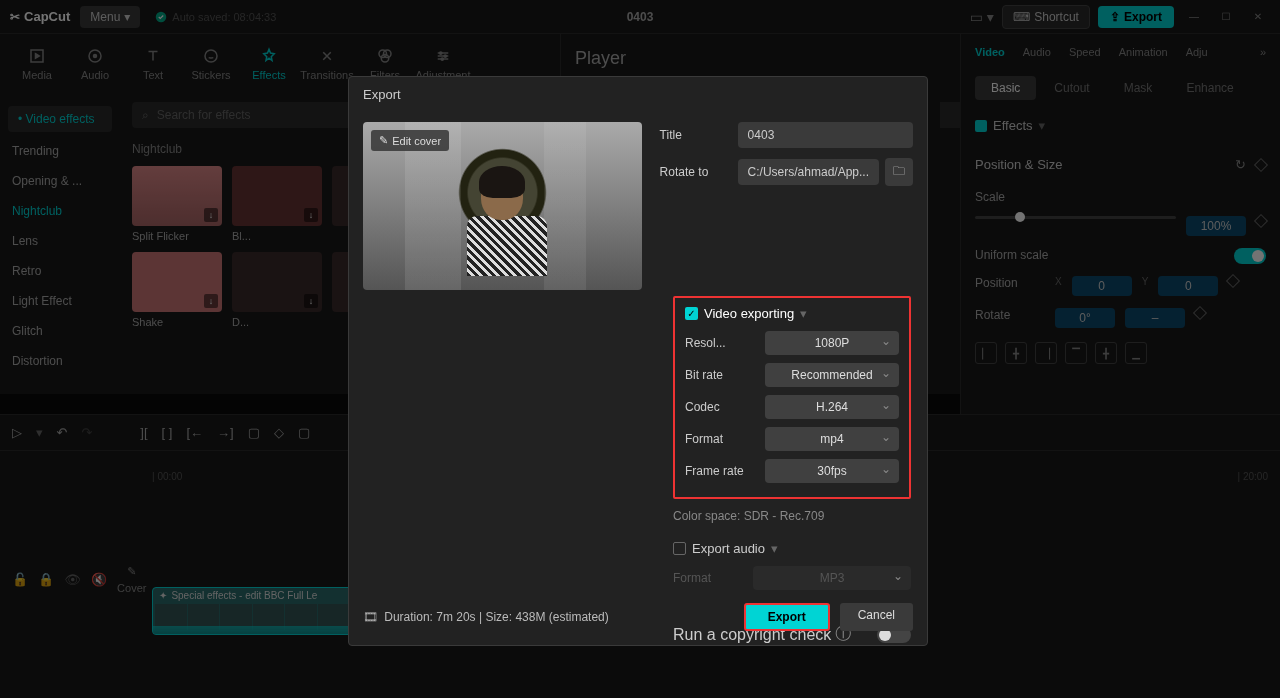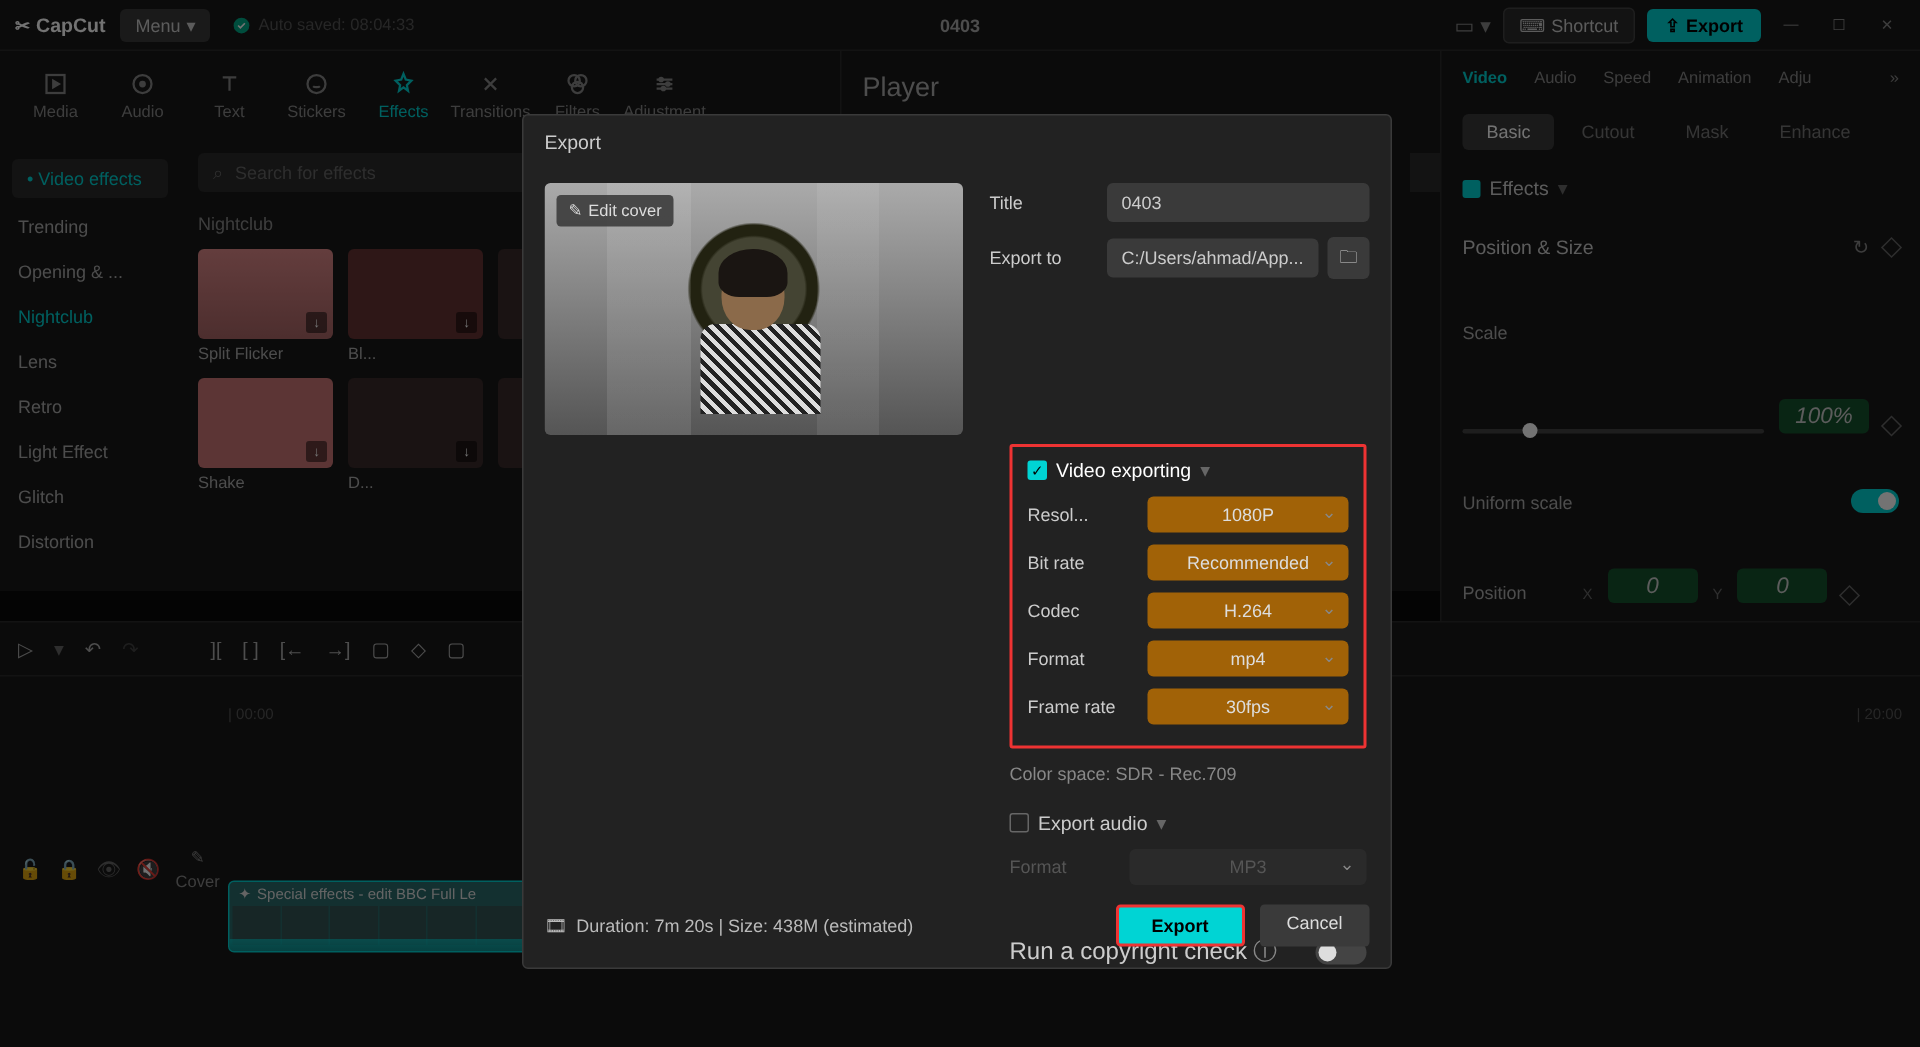--- a/index.html
+++ b/index.html
@@ -48,25 +48,25 @@
 .props { position: absolute; right: 0; top: 34px; width: 320px; height: 380px; background: #1a1a1a; border-left: 1px solid #2a2a2a; padding: 0; }
 .props-tabs { display: flex; gap: 18px; padding: 12px 14px; font-size: 11px; align-items: center;}
 .props-tab { color: #888; }
 .props-tab.active { color: #00d4d4; font-weight: 600;}
 .chevmore { margin-left: auto; color: #888; }
 .props-subtabs { display: flex; gap: 2px; padding: 6px 14px; font-size: 12px;}
 .props-subtabs .sub { padding: 5px 16px; color: #777; border-radius: 4px;}
 .props-subtabs .sub.active { color: #fff; background: #3a3a3a;}
 .props-section { padding: 12px 14px; font-size: 13px; color: #ccc; display:flex; align-items:center; gap:6px;}
 .check-on { width: 12px; height: 12px; background: #00d4d4; display: inline-block; border-radius: 2px; }
-.props-row { display: flex; align-items: flex-end; padding: 6px 14px; gap: 10px; font-size: 12px; margin-top: 25px;}
+.props-row { display: flex; align-items: flex-start; padding: 6px 14px; gap: 10px; font-size: 12px;}
 .props-row .lab { width: 70px; color: #aaa; }
 .slider-track { flex: 1; height: 3px; background: #444; border-radius: 2px; position: relative; }
 .slider-thumb { width: 10px; height: 10px; background: #fff; border-radius: 50%; position: absolute; top: -4px; left: 40px; }
-.num-input { background: #14532d; padding: 3px 8px; border-radius: 4px; color: #ccc; width: 60px; text-align: center; font-size: 15px; display:flex; align-items:center; justify-content:center;font-style:italic;}
+.num-input { background: #0c4a6e; padding: 3px 8px; border-radius: 4px; color: #ccc; width: 60px; text-align: center; font-size: 12px; display:flex; align-items:center; justify-content:center;}
 .toggle-switch { width: 32px; height: 16px; background: #00d4d4; border-radius: 8px; position: relative; }
 .toggle-switch::after { content: ""; width: 12px; height: 12px; background: #fff; border-radius: 50%; position: absolute; right: 2px; top: 2px; }
 .diamond { width: 10px; height: 10px; border: 1px solid #666; transform: rotate(45deg); }
 
 
 .timeline { position: absolute; bottom: 0; left: 0; right: 0; height: 284px; background: #1a1a1a; border-top: 1px solid #2a2a2a; }
 .timeline-tools { height: 36px; display: flex; align-items: center; padding: 0 12px; gap: 14px; border-bottom: 1px solid #2a2a2a; }
 .tracks { padding: 20px 12px; }
 .ruler { height: 16px; position: relative; margin-left: 140px; color:#555; font-size:10px;}
 .ruler span{ position:absolute;}
@@ -104,21 +104,21 @@
 .form-row .foldbtn { width: 28px; height: 28px; background: #3a3a3a; border-radius: 4px; margin-left: 6px; display:flex; align-items:center; justify-content:center; color:#ccc;}
 
 .modal-right { padding: 0 16px 0 324px; }
 .red-box { border: 2px solid #e33; border-radius: 2px; padding: 8px 10px 6px; margin-top: 6px;}
 .section-check-row { display: flex; align-items: center; gap: 6px; margin-bottom: 10px; font-size: 13px; color: #fff; font-weight: 500;}
 .check-box { width: 13px; height: 13px; border-radius: 2px; display: inline-flex; align-items:center; justify-content:center; font-size:10px;}
 .check-box.on { background: #00d4d4; color:#000; }
 .check-box.off { border: 1px solid #666; }
 .select-row { display: flex; align-items: center; margin-bottom: 8px; font-size: 12px; }
 .select-row .slab { width: 80px; color: #ccc; }
-.select-row .sval { flex: 1; background: #a16207; padding: 5px 10px; border-radius: 4px; color: #ddd; text-align: center; position: relative; font-weight:500;}
+.select-row .sval { flex: 1; background: #404040; padding: 5px 10px; border-radius: 4px; color: #ddd; text-align: center; position: relative; font-weight:500;}
 .select-row .sval::after { content: "⌄"; position: absolute; right: 8px; color: #888; top: 3px;}
 .info-text { font-size: 12px; color: #888; padding: 10px 16px 0 324px; }
 .audio-section { padding: 18px 16px 0 324px; }
 .audio-section .section-check-row { color: #ccc; font-weight: 500;}
 .select-row.disabled .slab, .select-row.disabled .sval { color: #555;}
 .copyright-row { padding: 26px 16px 0 324px; display: flex; align-items: center; font-size: 16px; color: #ccc;}
 .copyright-row .switch { margin-left: auto; width: 34px; height: 16px; background: #444; border-radius: 8px; position: relative;}
 .copyright-row .switch::after { content:""; width: 12px; height: 12px; background: #ddd; border-radius: 50%; position: absolute; left: 2px; top: 2px;}
 .modal-footer { position: absolute; bottom: 14px; left: 14px; right: 14px; display: flex; align-items: center;}
 .modal-footer .meta { font-size: 12px; color: #bbb; display:flex; align-items:center; gap:6px;}
@@ -423,21 +423,21 @@
           <span>✎</span>
           <span>Edit cover</span>
         </div>
     </div>
     <div class="form">
       <div class="form-row">
         <div class="flab">Title</div>
         <div class="finput">0403</div>
       </div>
       <div class="form-row">
-        <div class="flab">Export to</div>
+        <div class="flab">Rotate to</div>
         <div class="finput">C:/Users/ahmad/App...</div>
         <div class="foldbtn">🗀</div>
       </div>
     </div>
   </div>
 
   <div class="modal-right">
     <div class="red-box">
       <div class="section-check-row">
         <span class="check-box on">✓</span>

